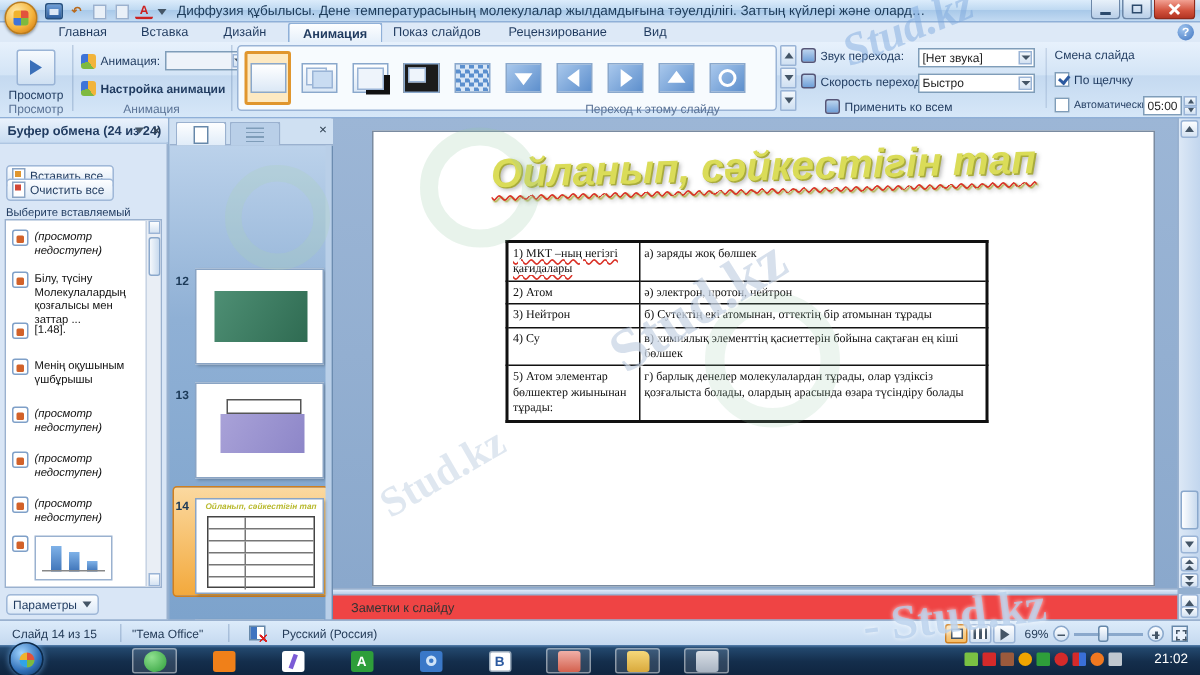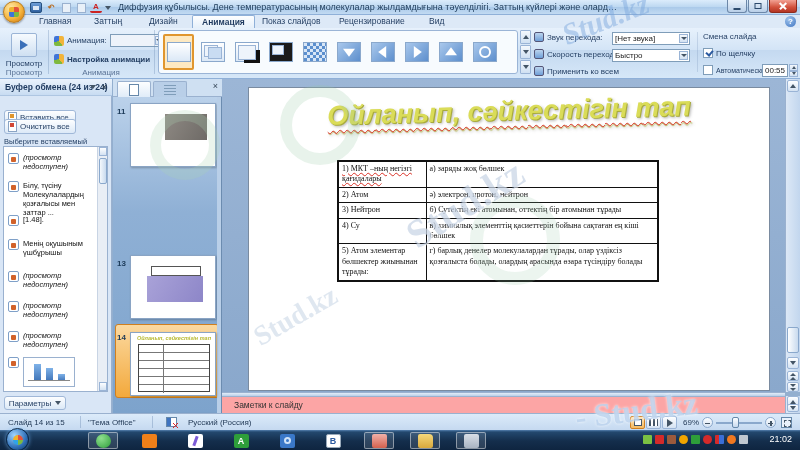--- a/index.html
+++ b/index.html
@@ -171,21 +171,21 @@
   .vsb { position:absolute; left:1px; width:12px; height:12px; background:linear-gradient(#fdfeff,#d4e2f2); border:1px solid #9ab4d6; border-radius:2px;
     display:flex; align-items:center; justify-content:center; }
   .vsb b { width:0; height:0; border-left:3px solid transparent; border-right:3px solid transparent; }
   .vsb b.u { border-bottom:4px solid #456; } .vsb b.d { border-top:4px solid #456; }
   .vthumb { position:absolute; left:1px; top:248px; width:12px; height:26px; background:linear-gradient(90deg,#fdfeff,#c8daee); border:1px solid #8aa8cc; border-radius:2px; }
   .dblchev { display:flex; flex-direction:column; align-items:center; gap:1px; }
   .dblchev b { width:0; height:0; border-left:3px solid transparent; border-right:3px solid transparent; }
 
   
   .splitter { position:absolute; left:222px; top:392px; width:563px; height:4px; background:linear-gradient(#e2edf9,#b9cfe8); border-top:1px solid #9ab1cf; }
-  .notes { position:absolute; left:222px; top:396px; width:563px; height:17px; background:#fca5a5; border-top:1px solid #9ab1cf; }
+  .notes { position:absolute; left:222px; top:396px; width:563px; height:17px; background:#ef4444; border-top:1px solid #9ab1cf; }
   .notes .ntext { position:absolute; left:12px; top:3px; font-size:8.5px; color:#333; }
 
   
   .status { position:absolute; left:0; top:413px; width:800px; height:17px;
     background:linear-gradient(#dcebfa,#c5d9f0); border-top:1px solid #9ab1cf; font-size:8px; color:#243b58; }
   .sittext { position:absolute; top:4px; }
   .ssep { position:absolute; top:2px; width:1px; height:12px; background:rgba(110,140,180,.4); }
   .spellic { position:absolute; top:3px; width:11px; height:10px; background:linear-gradient(90deg,#3f74c0 45%, #fff 45%); border:1px solid #68a; position:absolute; }
   .spellic::after { content:""; position:absolute; right:-2px; bottom:-2px; width:5px; height:5px;
     background:linear-gradient(45deg, transparent 42%, #d22 42% 58%, transparent 58%),
@@ -258,21 +258,21 @@
         </div>
       <div class="wb close">
           <i class="xi1"></i>
           <i class="xi2"></i>
         </div>
     </div>
   </div>
 
   <div class="tabrow">
     <span class="rtab" style="left:30px">Главная</span>
-    <span class="rtab" style="left:85px">Заттың</span>
+    <span class="rtab" style="left:85px">Вставка</span>
     <span class="rtab" style="left:140px">Дизайн</span>
     <span class="rtab active" style="left:192px">Анимация</span>
     <span class="rtab" style="left:253px">Показ слайдов</span>
     <span class="rtab" style="left:330px">Рецензирование</span>
     <span class="rtab" style="left:420px">Вид</span>
     <span class="helpbtn">?</span>
   </div>
 
   <div class="ribbon">
 
@@ -376,49 +376,50 @@
     <div class="anrow" style="left:534px;top:21px">
       <span class="ric"></span>
       <span>Скорость перехода:</span>
     </div>
     <div class="combo" style="position:absolute;left:612px;top:21px;width:78px">
       <span>Быстро</span>
         <span class="arr">
           <b></b>
         </span>
     </div>
-    <div class="anrow" style="left:534px;top:38px">
+    <div class="anrow" style="left:550px;top:38px">
       <span class="ric"></span>
       <span>Применить ко всем</span>
     </div>
 
     <div class="grpdiv" style="left:697px;height:40px;top:4px;background:rgba(110,140,180,.25)"></div>
 
     <div class="anrow" style="left:703px;top:4px">
       <span>Смена слайда</span>
     </div>
     <div class="anrow" style="left:703px;top:20px">
       <span class="chkbox on"></span>
       <span>По щелчку</span>
     </div>
     <div class="anrow" style="left:703px;top:37px">
       <span class="chkbox"></span>
       <span style="font-size:7px">Автоматически после:</span>
     </div>
     <div class="combo" style="position:absolute;left:762px;top:36px;width:26px">
-      <span>00:55</span>
+      <span>05:00</span>
     </div>
     <div class="spin" style="position:absolute;left:789px;top:36px">
       <span>
           <b class="u"></b>
         </span>
         <span>
           <b class="d"></b>
         </span>
     </div>
+    <div class="grplabel" style="left:155px;width:560px">Переход к этому слайду</div>
   </div>
 
   <div class="clip">
     <div class="cliphead">
       <span>Буфер обмена (24 из 24)</span>
       <span style="position:absolute;right:16px;top:6px;width:0;height:0;border-left:3px solid transparent;border-right:3px solid transparent;border-top:4px solid #456"></span>
       <span style="position:absolute;right:5px;top:3px;font-size:9px;color:#345">×</span>
     </div>
     <div class="cbtn" style="top:31px">
       <span class="cbic paste"></span>
@@ -484,24 +485,24 @@
     <div class="thtabs">
       <div class="thtab">
           <span class="slidesic"></span>
         </div>
       <div class="thtab inactive">
           <span class="outlineic"></span>
         </div>
       <span class="thclose">×</span>
     </div>
 
-    <div class="thcell" style="top:24px;height:72px">
-      <span class="thnum">11</span>
+    <div class="thcell" style="top:100px;height:72px">
+      <span class="thnum">12</span>
       <div class="thbox">
-          <div class="minirect" style="left:34px;top:10px;width:42px;height:26px;background:linear-gradient(120deg,#8f8a84,#6e6a66)"></div>
+          <div class="minirect" style="left:12px;top:14px;width:62px;height:34px;background:linear-gradient(120deg,#4e8f74,#2f6b52)"></div>
         </div>
     </div>
     <div class="thcell" style="top:176px;height:72px">
       <span class="thnum">13</span>
       <div class="thbox">
         <div class="minirect" style="left:20px;top:10px;width:50px;height:10px;border:1px solid #555;background:#fff"></div>
         <div class="minirect" style="left:16px;top:20px;width:56px;height:26px;background:linear-gradient(120deg,#a9a2d8,#8d86c8)"></div>
       </div>
     </div>
     <div class="thcell" style="top:250px;height:80px">

